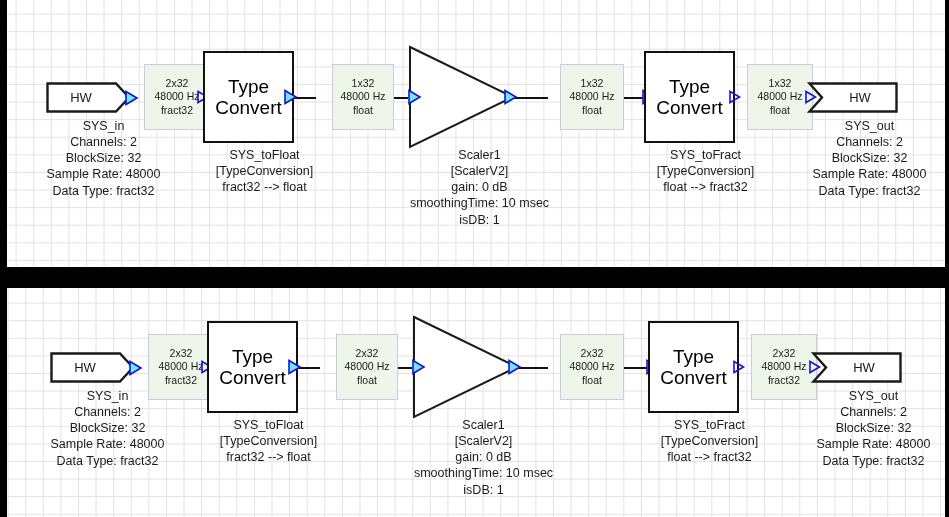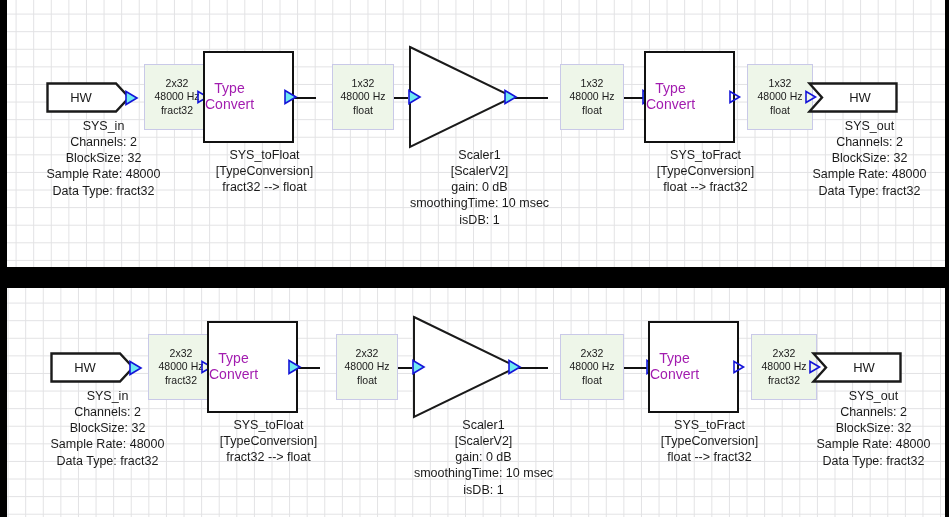--- a/index.html
+++ b/index.html
@@ -23,22 +23,22 @@
   .band{position:absolute;left:0;width:949px;height:21px;top:267px;background:#000;}
 
   
   .node{position:absolute;box-sizing:border-box;}
   
   .shape-svg{position:absolute;left:0;top:0;overflow:visible;}
 
   
   .tc-box{
     background:#fff;border:2px solid #111;
-    display:flex;align-items:center;
-    text-align:center;line-height:1.12;font-size:14px;color:#a21caf;
+    display:flex;align-items:center;justify-content:center;
+    text-align:center;line-height:1.12;font-size:19px;color:#000000;
   }
 
   
   .tri{background:transparent;}
 
   
   .sigbox{
     background:#eef6e9;border:1px solid #c9c9e8;
     display:flex;flex-direction:column;align-items:center;justify-content:center;
     font-size:10.5px;color:#1a1a1a;line-height:1.25;text-align:center;

